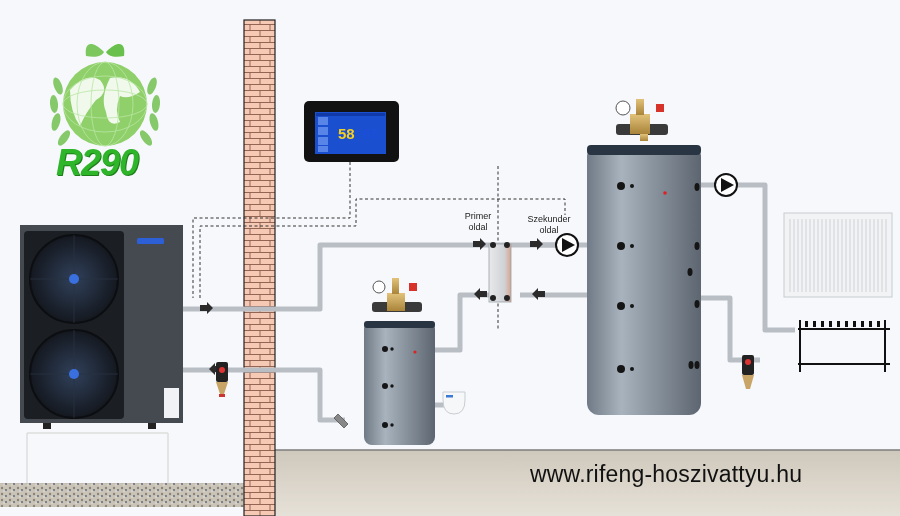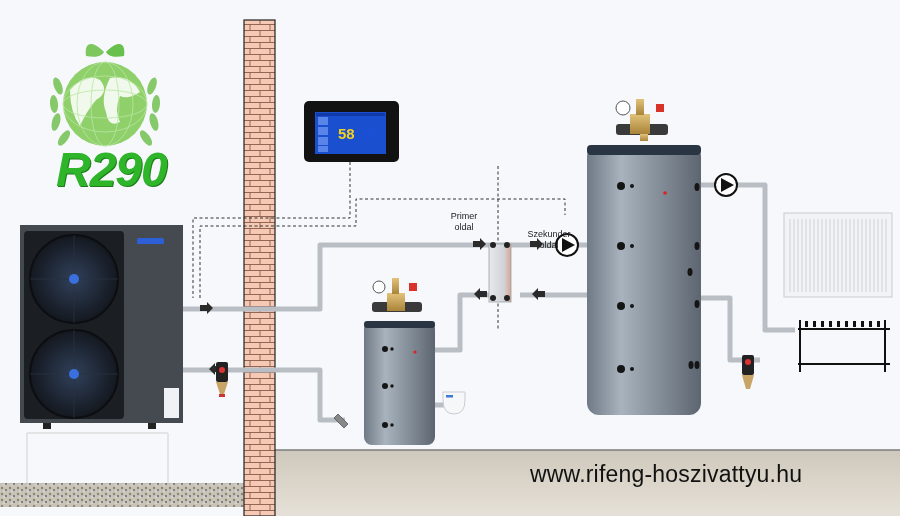--- a/index.html
+++ b/index.html
@@ -1,20 +1,20 @@
 <!DOCTYPE html>
 <html><head>
 <meta charset="utf-8">
 <style>
   html,body{margin:0;padding:0;}
   body{width:900px;height:516px;overflow:hidden;background:#f6f8fb;font-family:"Liberation Sans",sans-serif;position:relative;}
   #stage{position:absolute;left:0;top:0;width:900px;height:516px;}
   .lbl{position:absolute;font-family:"Liberation Sans",sans-serif;font-size:9px;color:#222;text-align:center;line-height:11px;}
   #url{position:absolute;left:530px;top:461px;font-family:"Liberation Sans",sans-serif;font-size:23px;color:#111;letter-spacing:0.2px;}
-  #r290{position:absolute;left:56px;top:142px;font-family:"Liberation Sans",sans-serif;font-weight:bold;font-style:italic;font-size:48px;color:#2fb52a;letter-spacing:-1px;text-shadow:1px 1px 0 #1c7d19;}
+  #r290{position:absolute;left:56px;top:142px;font-family:"Liberation Sans",sans-serif;font-weight:bold;font-style:italic;font-size:36px;color:#2fb52a;letter-spacing:-1px;text-shadow:1px 1px 0 #1c7d19;}
   .scr-t{position:absolute;font-family:"Liberation Sans",sans-serif;font-weight:bold;font-size:15px;text-align:center;}
 </style>
 </head>
 <body>
 
 <svg id="stage" width="900" height="516" viewBox="0 0 900 516" xmlns="http://www.w3.org/2000/svg">
   <defs>
     <pattern id="brick" width="20" height="12" patternUnits="userSpaceOnUse">
       <rect width="20" height="12" fill="#f6c9b5"></rect>
       <path d="M0 0.5H20 M0 6.5H20 M10 0.5V6.5 M0 6.5V12 M20 6.5V12" stroke="#8a5a4a" stroke-width="0.9" fill="none"></path>
@@ -281,22 +281,22 @@
 
 <div id="r290">R290</div>
 
 <div class="scr-t" style="left:338px;top:125px;color:#f5d020;">
   <span>58</span>
 </div>
 <div class="scr-t" style="left:363px;top:125px;color:#1d4ed8;">
   <span>65</span>
 </div>
 
-<div class="lbl" style="left:446px;top:211px;width:36px;">
+<div class="lbl" style="left:460px;top:211px;width:36px;">
   <div>Primer</div>
   <div>oldal</div>
 </div>
-<div class="lbl" style="left:524px;top:229px;width:50px;">
+<div class="lbl" style="left:524px;top:214px;width:50px;">
   <div>Szekunder</div>
   <div>oldal</div>
 </div>
 
 <a id="url">www.rifeng-hoszivattyu.hu</a>
 
 </body></html>

